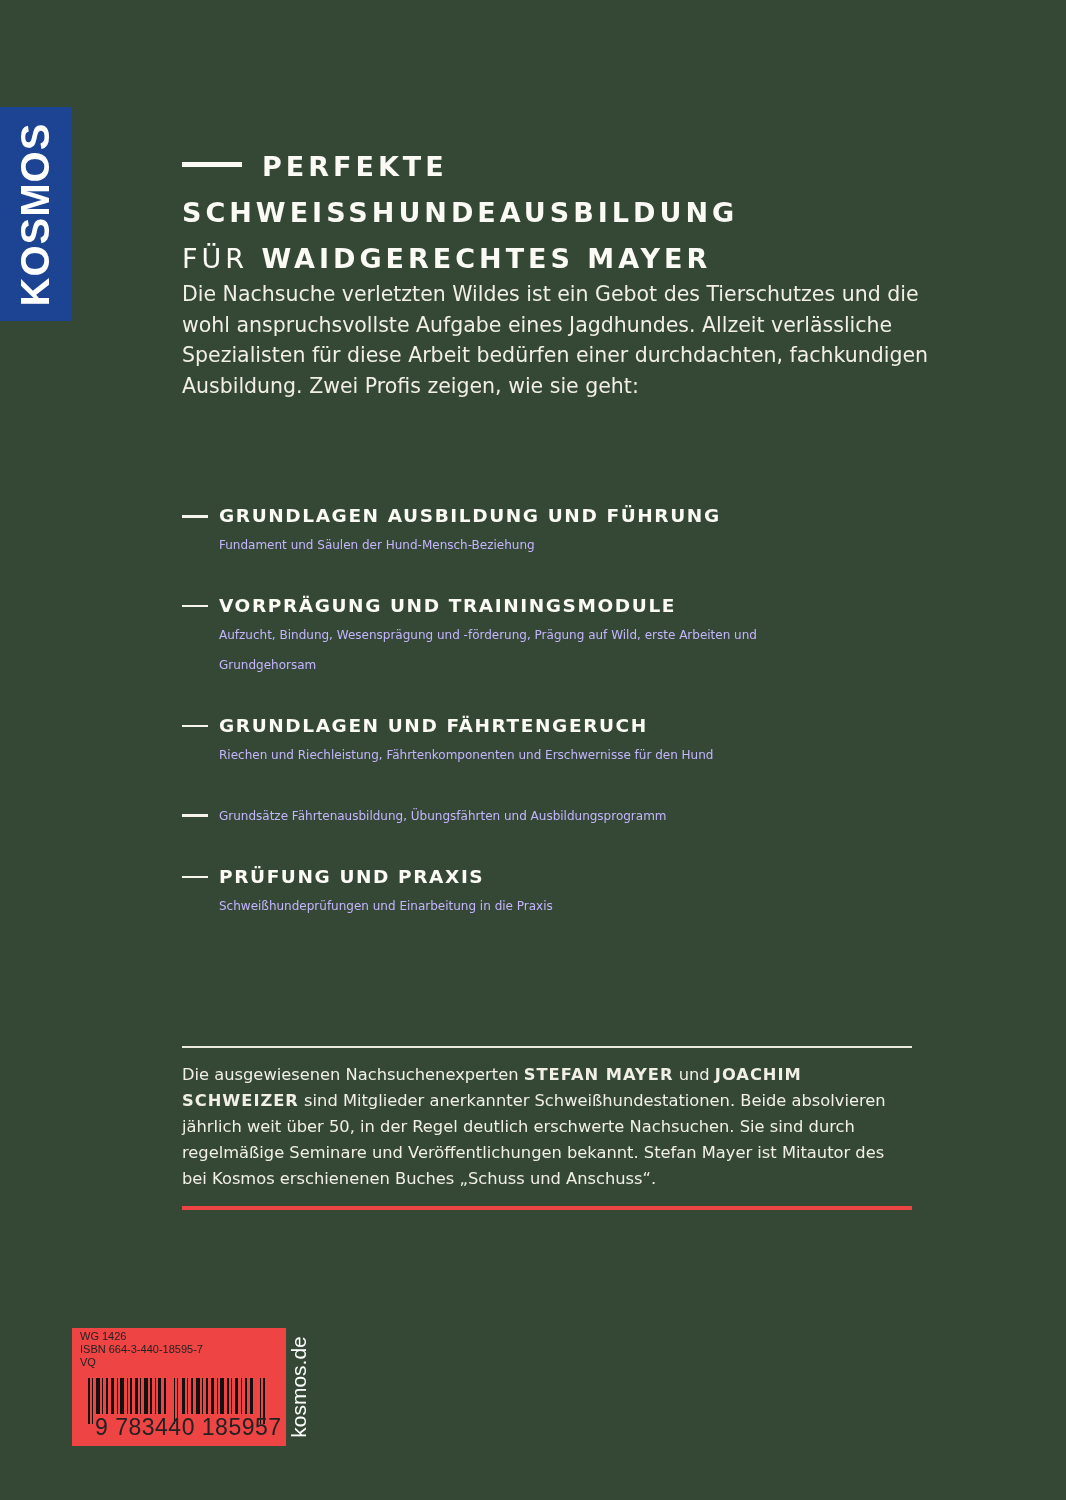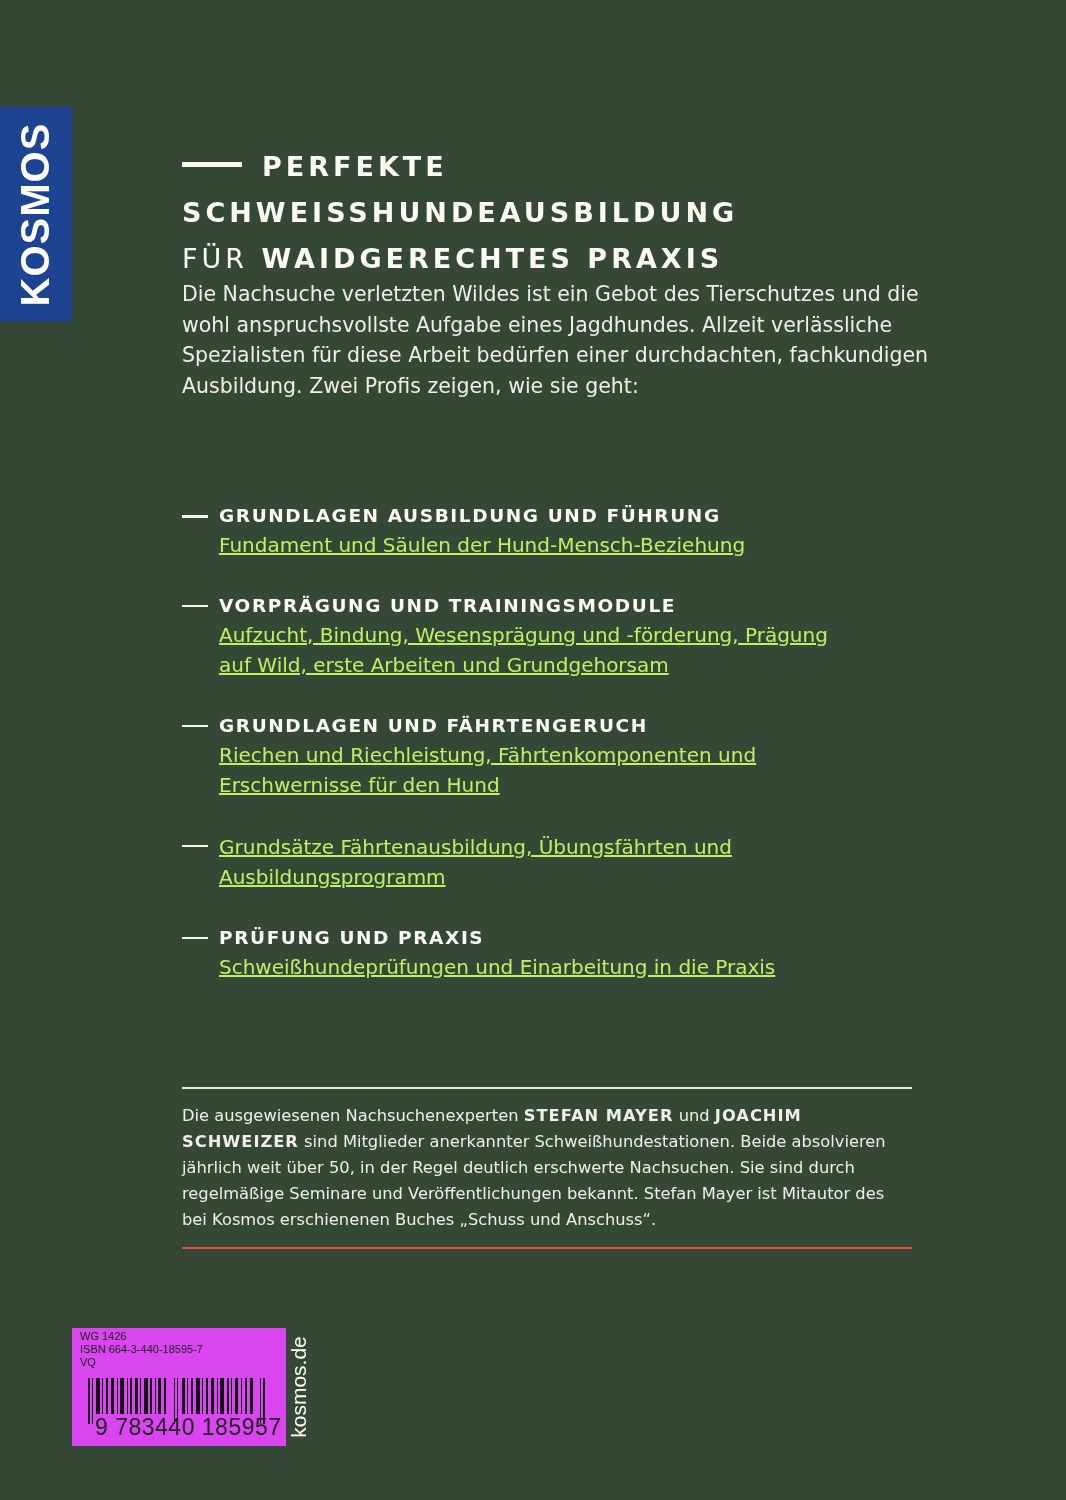--- a/index.html
+++ b/index.html
@@ -23,29 +23,29 @@
   .headline .dash { display:inline-block; width:60px; height:5px; background:#fbfaf5; vertical-align:middle; margin-right:20px; position:relative; top:-4px; }
   .headline .light { font-weight:normal; }
   .intro {
     position:absolute; left:182px; top:279px; width:760px;
     font-size:20.5px; line-height:30.5px; color:#f1efe6;
   }
   .topics { position:absolute; left:182px; top:470px; width:760px;margin-top:32px; }
   .topic { position:relative; padding-left:37px; margin-bottom:31px; }
   .topic .tdash { position:absolute; left:0; top:13px; width:26px; height:2.5px; background:#f6f4ec; }
   .topic .ttitle { font-weight:bold; font-size:18.5px; letter-spacing:1.6px; line-height:28px; color:#fbfaf5; }
-  .topic .tdesc { font-size:20px; line-height:30.5px; color:#bef264;text-decoration:underline; }
+  .topic .tdesc { font-size:12px; line-height:30.5px; color:#c4b5fd; }
   .bio {
     position:absolute; left:182px; top:1046px; width:730px;
-    border-top:2px solid #eceae0; border-bottom:2px solid #ef4444;
-    padding:14px 0 14px 0; font-size:16.3px; line-height:26px; color:#f1efe6;margin-top:41px;
+    border-top:2px solid #eceae0; border-bottom:4px solid #ef4444;
+    padding:14px 0 14px 0; font-size:16.3px; line-height:26px; color:#f1efe6;
   }
   .bio b { letter-spacing:1px; }
   .barcode {
-    position:absolute; left:72px; top:1328px; width:214px; height:118px; background:#d946ef; color:#222;
+    position:absolute; left:72px; top:1328px; width:214px; height:118px; background:#ef4444; color:#222;
     font-family:"Liberation Sans", sans-serif;
   }
   .barcode .lines { position:absolute; left:8px; top:2px; font-size:11px; line-height:13px; }
   .barcode .bars { position:absolute; left:16px; top:50px; width:180px; height:46px; }
   .barcode .nums { position:absolute; left:6px; top:86px; font-size:23px; letter-spacing:0.5px; background:transparent;margin-left:17px; }
   .site {
     position:absolute; left:286px; top:1328px; width:26px; height:118px;
     display:flex; align-items:center; justify-content:center;
   }
   .site span { transform:rotate(-90deg); white-space:nowrap; font-family:"Liberation Sans", sans-serif; font-size:21px; color:#fff; }
@@ -53,21 +53,21 @@
 </head>
 <body>
 
 <div class="logo">
   <span>KOSMOS</span>
 </div>
 
 <div class="headline">
   <div><span class="dash"></span><span>PERFEKTE</span></div>
   <div>SCHWEISSHUNDEAUSBILDUNG</div>
-  <div><span class="light">FÜR</span> <span>WAIDGERECHTES PRAXIS</span></div>
+  <div><span class="light">FÜR</span> <span>WAIDGERECHTES MAYER</span></div>
 </div>
 
 <div class="intro">Die Nachsuche verletzten Wildes ist ein Gebot des Tierschutzes und die wohl anspruchsvollste Aufgabe eines Jagdhundes. Allzeit verlässliche Spezialisten für diese Arbeit bedürfen einer durchdachten, fachkundigen Ausbildung. Zwei Profis zeigen, wie sie geht:</div>
 
 <div class="topics">
   <div class="topic">
     <span class="tdash"></span>
     <div class="ttitle">GRUNDLAGEN AUSBILDUNG UND FÜHRUNG</div>
     <div class="tdesc">Fundament und Säulen der Hund-Mensch-Beziehung</div>
   </div>

